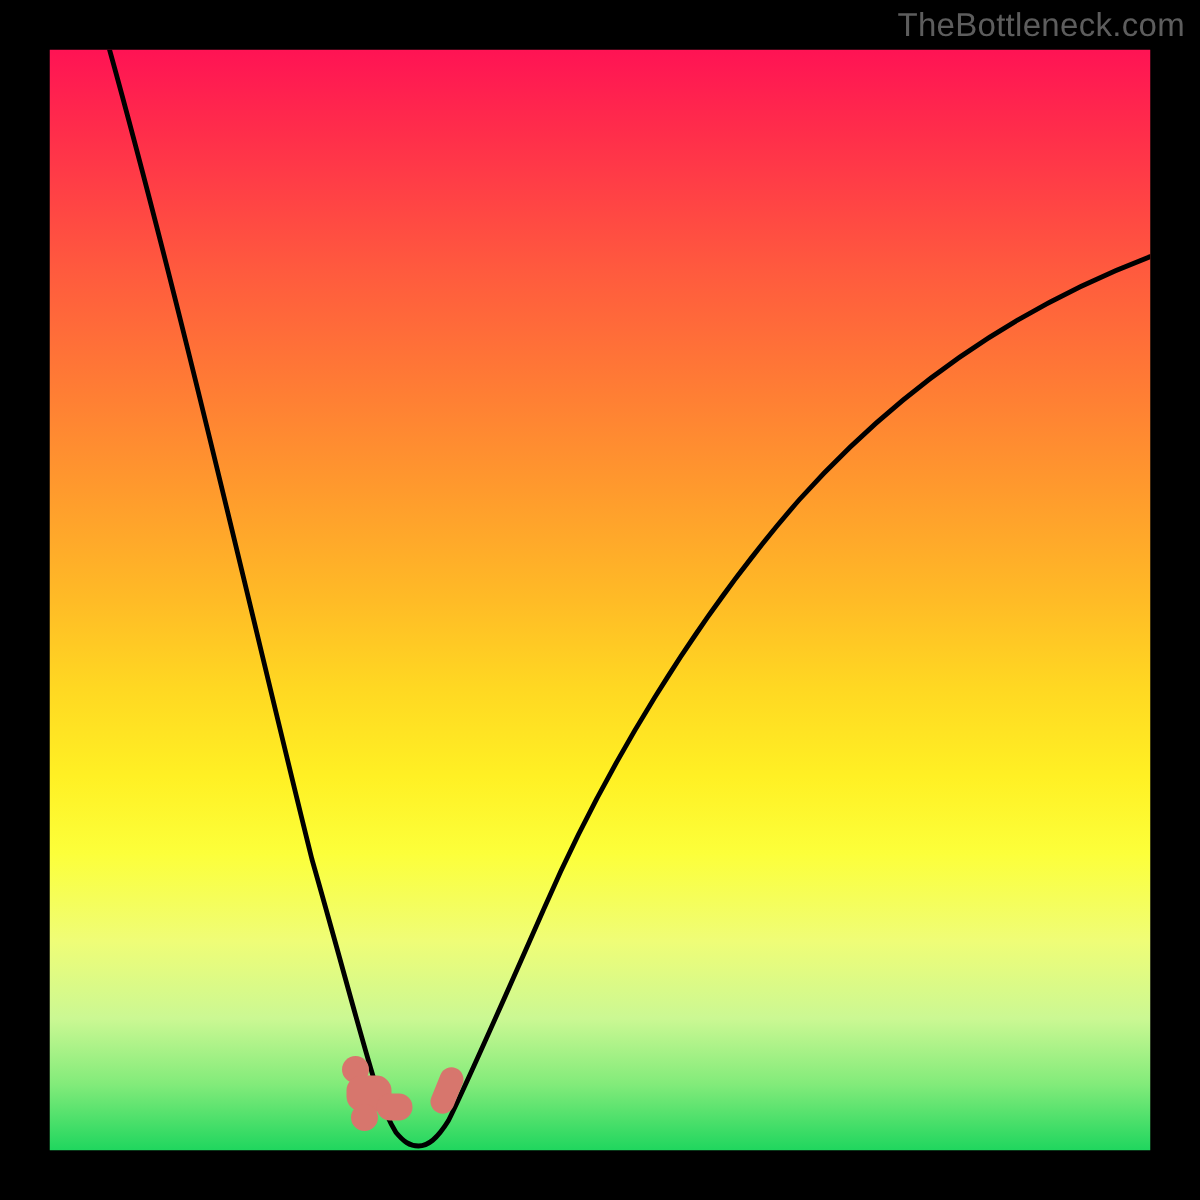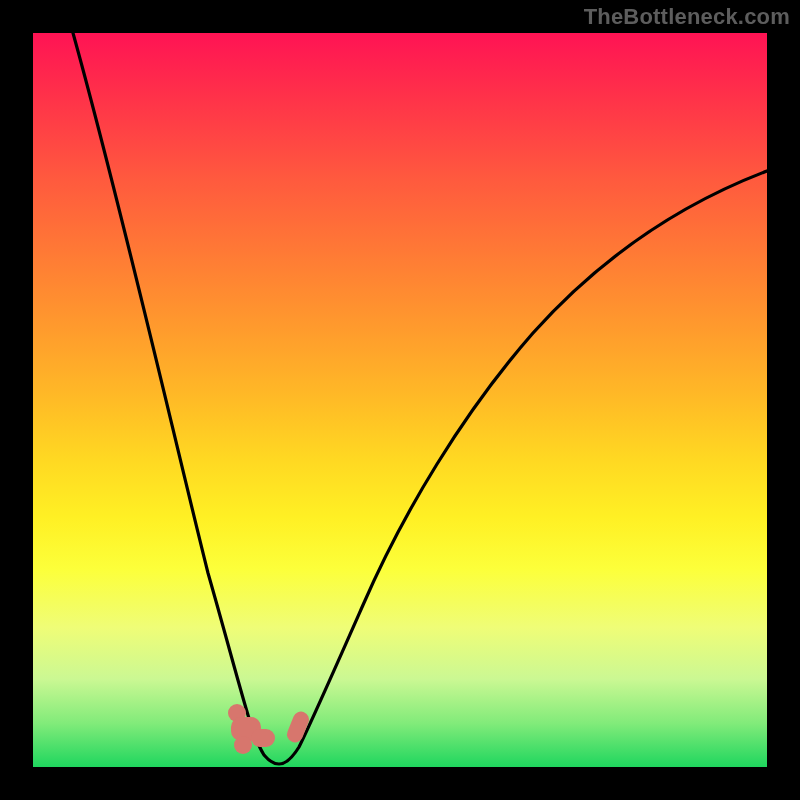--- a/index.html
+++ b/index.html
@@ -10,21 +10,21 @@
     width: 800px; height: 800px;
     background: #000;
   }
   .watermark {
     position: absolute;
     top: 4px;
     right: 10px;
     font-family: Arial, Helvetica, sans-serif;
     font-size: 22px;
     color: #5d5d5d;
-    font-weight: 700;
+    font-weight: 400;
     letter-spacing: 0.2px;
     text-align: right;
   }
   .plot-area {
     position: absolute;
     left: 33px;
     top: 33px;
     width: 734px;
     height: 734px;
     overflow: hidden;

